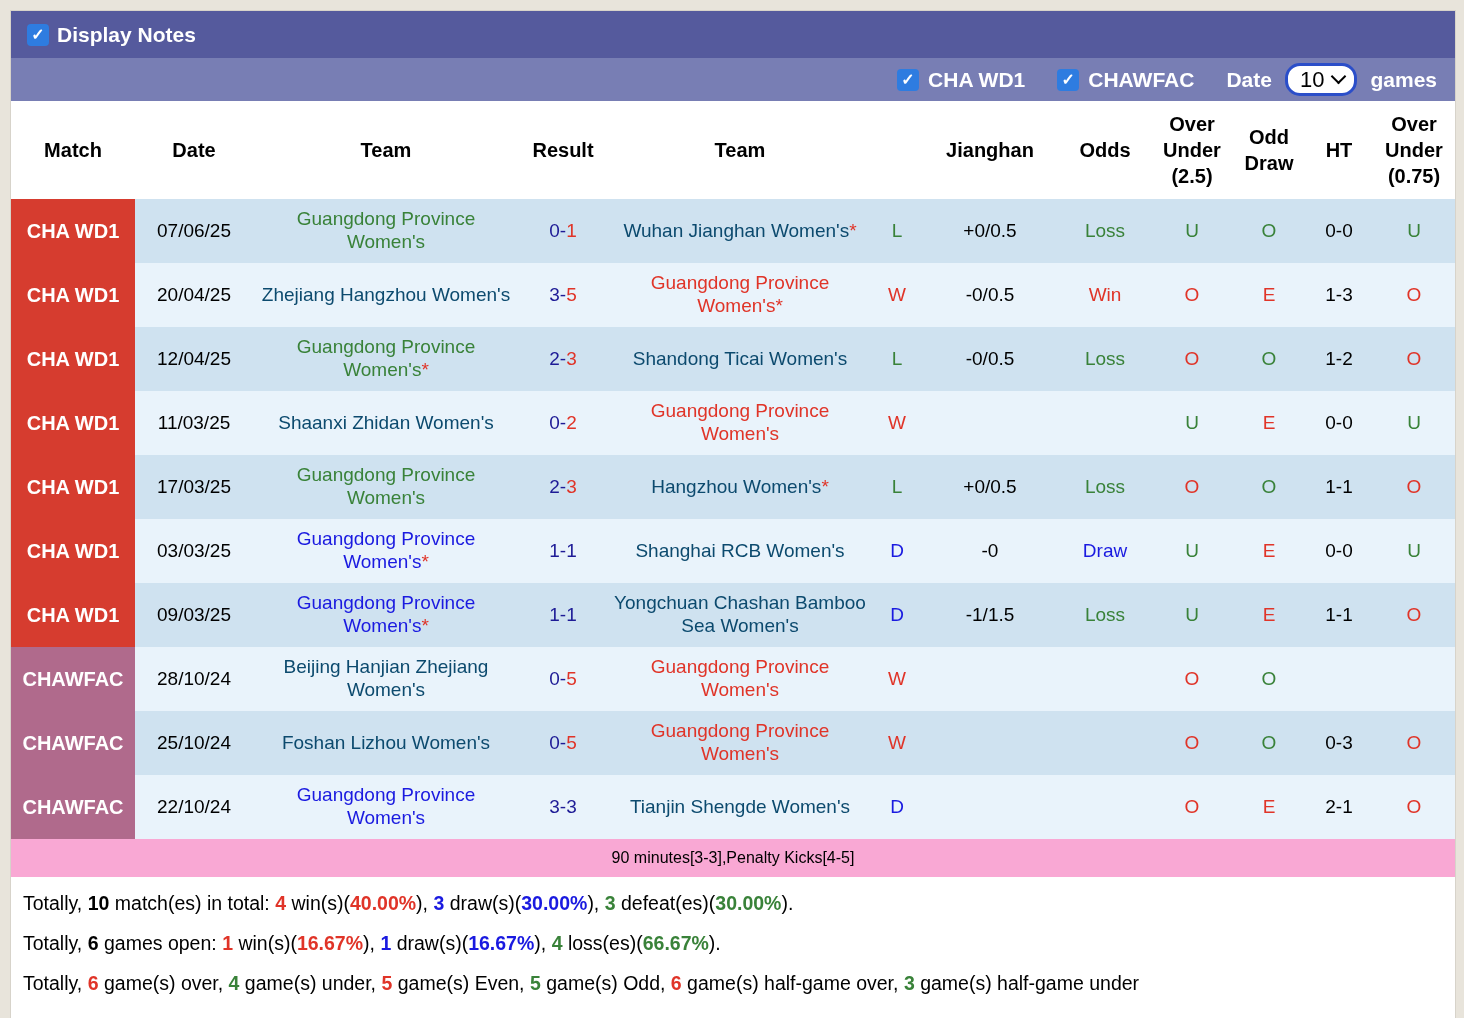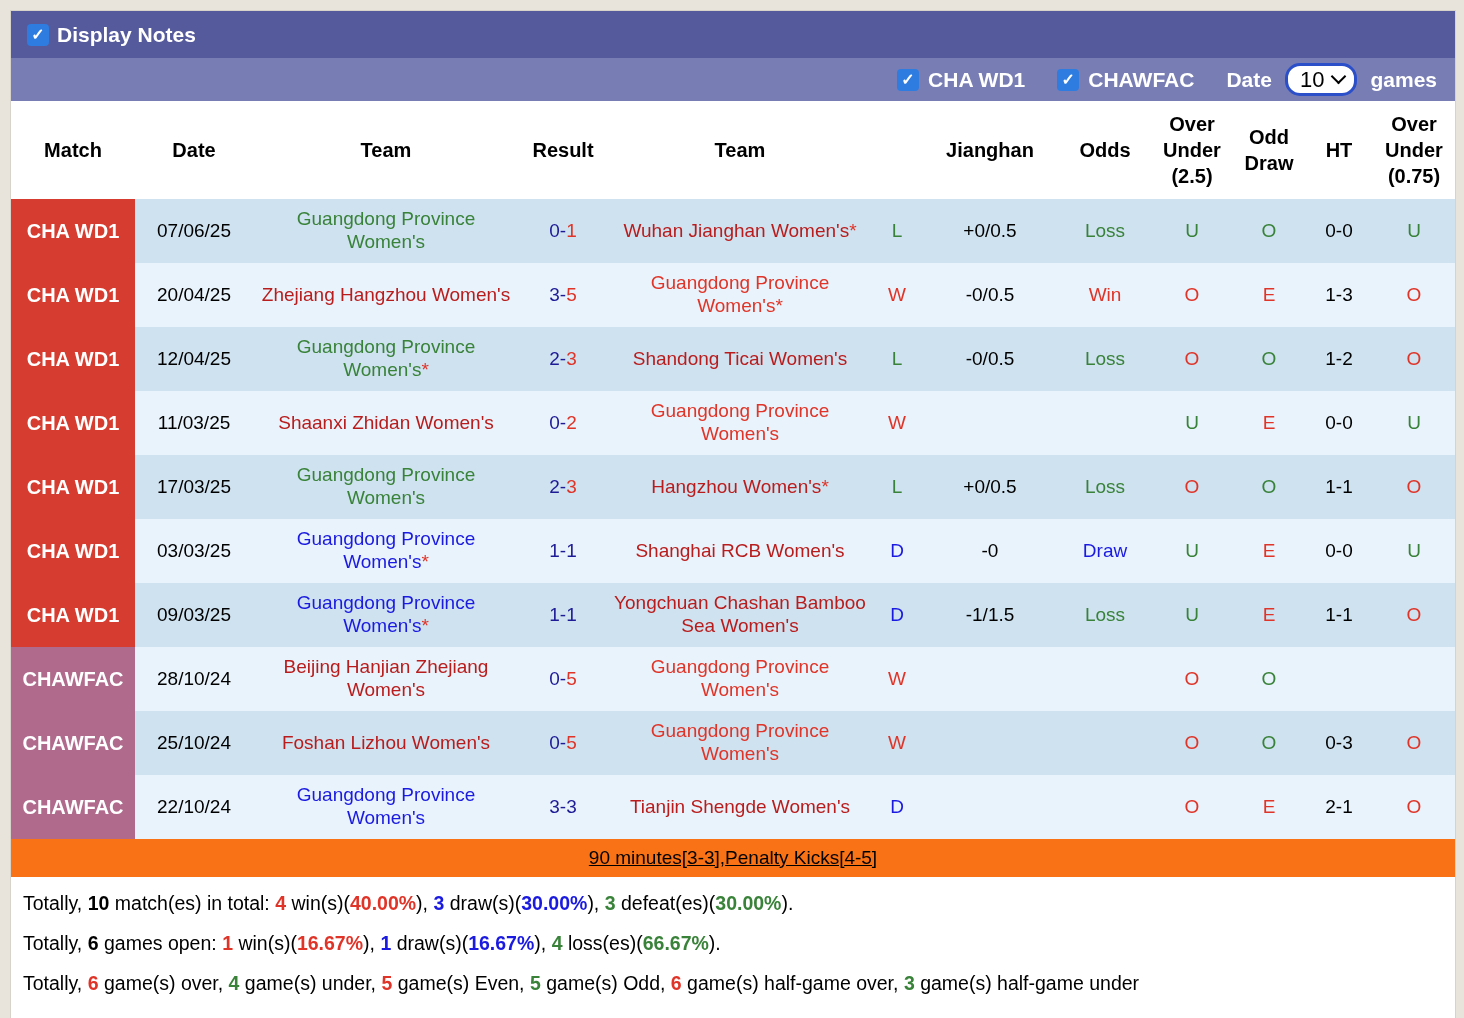--- a/index.html
+++ b/index.html
@@ -51,27 +51,27 @@
     padding:0 4px; line-height:1.3;
   }
   tbody td {
     height:64px; text-align:center; vertical-align:middle;
     font-size:19px; color:#000; padding:0 3px; line-height:1.2;
   }
   tr.dark td { background:#cfe2f0; }
   tr.light td { background:#e9f3fb; }
   td.m-cha { background:#d63c2f !important; color:#fff; font-weight:bold; font-size:20px; }
   td.m-fac { background:#b06a8c !important; color:#fff; font-weight:bold; font-size:20px; }
-  .note-row td { height:38px; background:#f97316; font-size:19px; color:#000;text-decoration:underline; }
+  .note-row td { height:38px; background:#f9a8d4; font-size:16px; color:#000; }
 
   .c-green { color:#398239; }
   .c-red   { color:#e03428; }
   .c-blue  { color:#1a1ae0; }
   .c-navy  { color:#1e1b96; }
-  .c-black { color:#b91c1c; }
+  .c-black { color:#0c4a6e; }
   .star { color:#e03428; }
 
   
   .totals { padding:6px 12px 26px 12px; background:#fff; }
   .totals-line { height:40px; display:flex; align-items:center; font-size:19.5px; white-space:pre; }
   .seg-k  { color:#000; }
   .seg-kb { color:#000; font-weight:bold; }
   .seg-rb { color:#e03428; font-weight:bold; }
   .seg-bb { color:#1a1ae0; font-weight:bold; }
   .seg-gb { color:#398239; font-weight:bold; }

